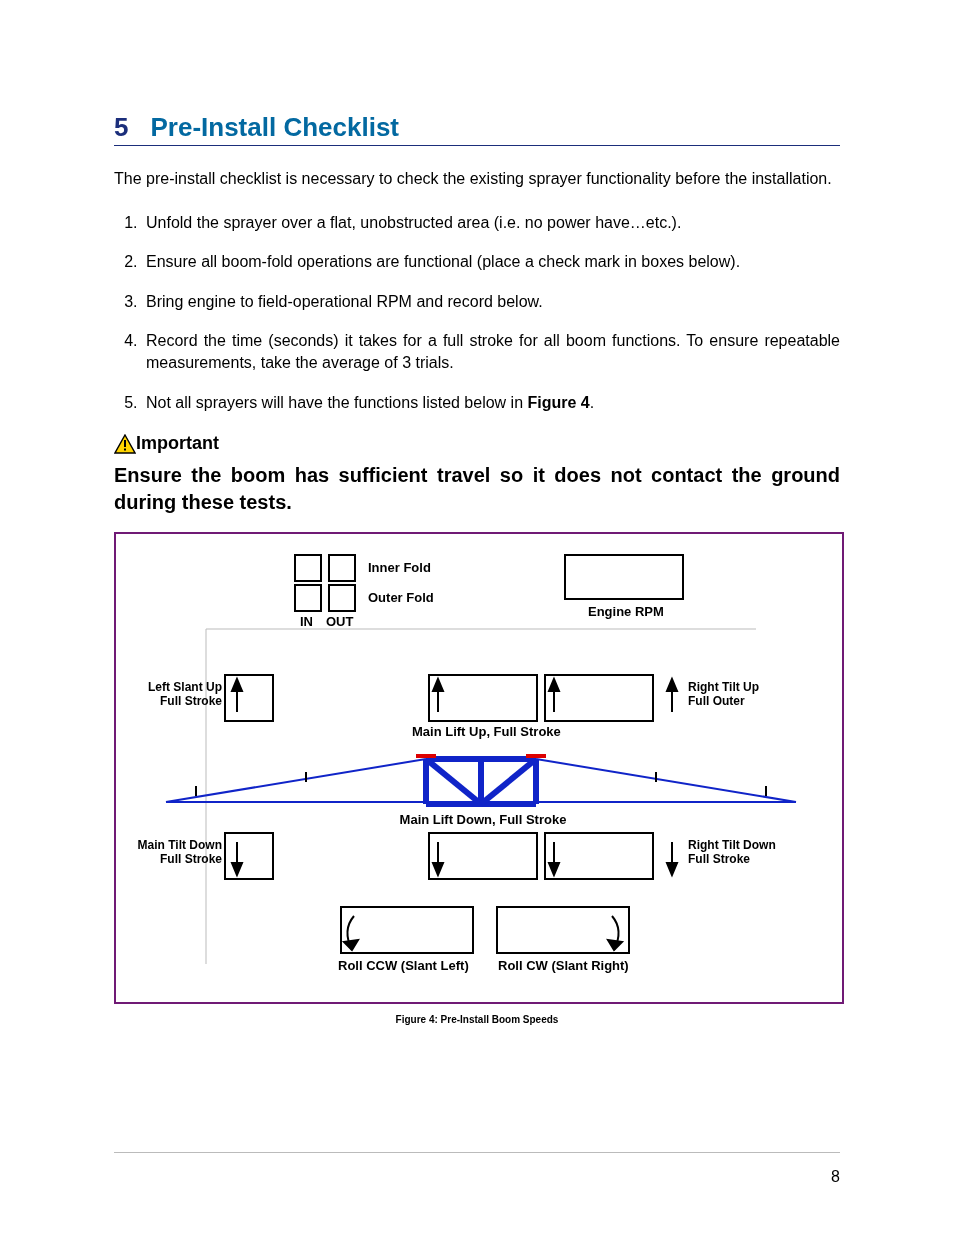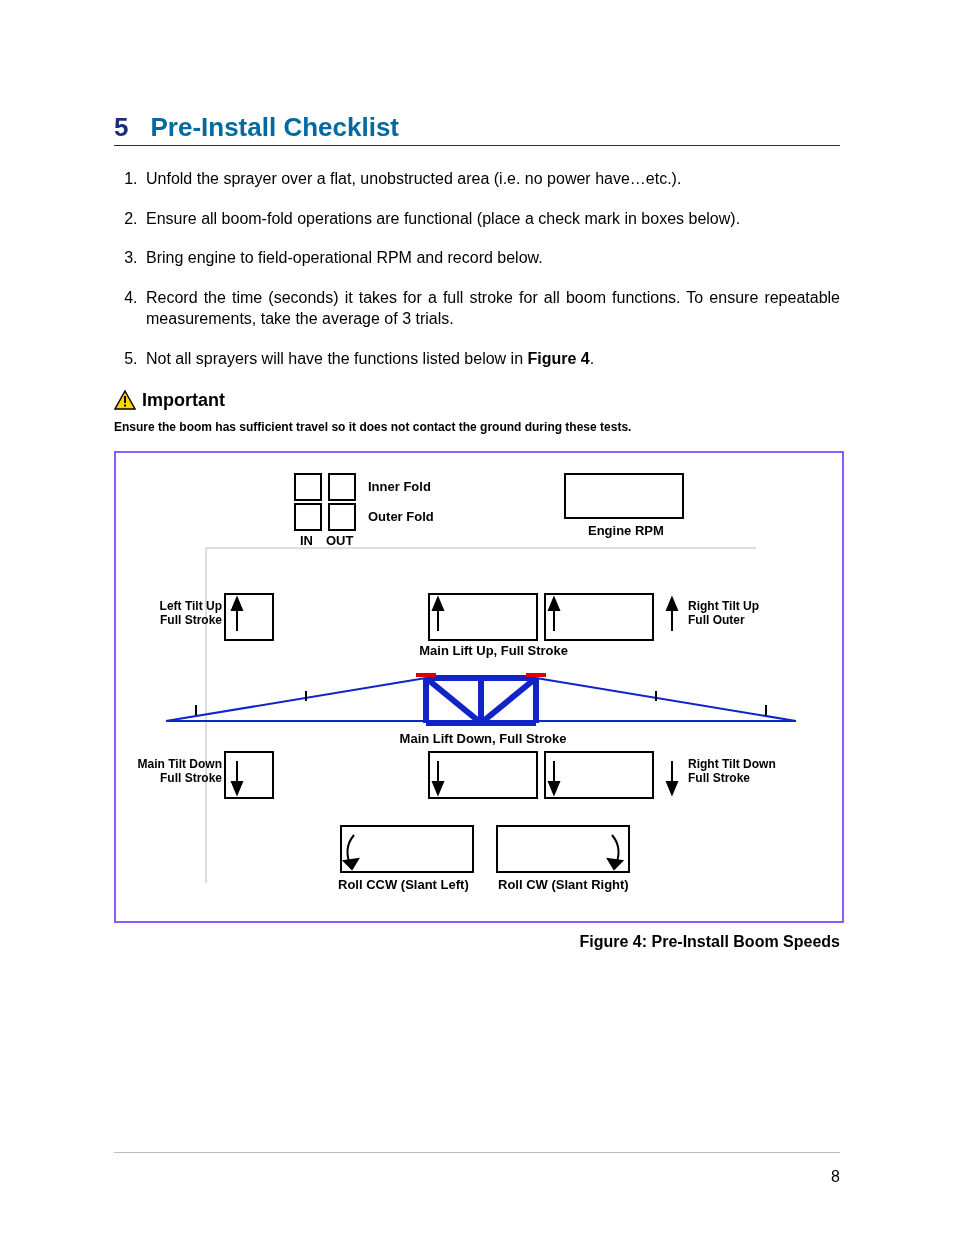--- a/index.html
+++ b/index.html
@@ -4,40 +4,41 @@
 <style>
   body{margin:0;background:#fff;font-family:"Gill Sans","Gill Sans MT","Segoe UI",sans-serif;color:#000}
   .page{width:954px;height:1235px;margin:0 auto;position:relative;padding:112px 114px 0 114px;box-sizing:border-box}
   .h-row{display:flex;align-items:baseline;gap:22px;border-bottom:1.5px solid #1b2e7b;padding-bottom:2px;margin-bottom:22px}
   .h-num{color:#1b2e7b;font-size:26px;font-weight:700}
   .h-txt{color:#0369a1;font-size:26px;font-weight:700}
   .intro{font-size:16px;text-align:justify;margin-bottom:22px;line-height:1.35}
   ol.steps{margin:0 0 20px 0;padding-left:28px;font-size:16px}
   ol.steps li{margin:0 0 18px 0;text-align:justify;padding-left:4px;line-height:1.35}
   .bold{font-weight:700}
-  .imp-row{display:flex;align-items:center;gap:6px;margin:4px 0 8px 0}
+  .imp-row{display:flex;align-items:center;margin:4px 0 8px 0}
   .imp-txt{font-family:Arial,sans-serif;font-weight:700;font-size:18px}
-  .imp-body{font-family:"Gill Sans","Gill Sans MT","Segoe UI",sans-serif;font-weight:700;font-size:12px;text-align:justify;margin-bottom:16px;line-height:1.35}
-  .figbox{border:2px solid #8b5cf6;width:726px;margin:6px auto 10px auto;position:relative;font-family:Arial,sans-serif}
-  .caption{text-align:right;font-family:Arial,sans-serif;font-weight:700;font-size:16px;margin-top:6px}
+  .imp-body{font-family:"Gill Sans","Gill Sans MT","Segoe UI",sans-serif;font-weight:700;font-size:20px;text-align:justify;margin-bottom:16px;line-height:1.35}
+  .figbox{border:2px solid #701a75;width:726px;margin:6px auto 10px auto;position:relative;font-family:Arial,sans-serif}
+  .caption{text-align:center;font-family:Arial,sans-serif;font-weight:700;font-size:10px;margin-top:6px}
   .footer-line{position:absolute;left:114px;right:114px;top:1152px;height:1px;background:#bbb}
   .pnum{position:absolute;right:114px;top:1168px;font-size:16px}
   
   .cell{position:absolute;border:2px solid #000;box-sizing:border-box}
   .lbl{position:absolute;font-family:Arial,sans-serif;font-weight:700;font-size:13px}
   .labs{position:absolute;font-family:Arial,sans-serif;font-weight:700;font-size:12px;text-align:left}
 </style>
 </head>
 <body>
 
 <div class="page">
   <div class="h-row">
     <span class="h-num">5</span>
     <span class="h-txt">Pre-Install Checklist</span>
   </div>
+  <div class="intro">The pre-install checklist is necessary to check the existing sprayer functionality before the installation.</div>
 
   <ol class="steps">
     <li>Unfold the sprayer over a flat, unobstructed area (i.e. no power have…etc.).</li>
     <li>Ensure all boom-fold operations are functional (place a check mark in boxes below).</li>
     <li>Bring engine to field-operational RPM and record below.</li>
     <li>Record the time (seconds) it takes for a full stroke for all boom functions.  To ensure repeatable measurements, take the average of 3 trials.</li>
     <li>
       <span>Not all sprayers will have the functions listed below in </span><span class="bold">Figure 4</span><span>.</span>
     </li>
   </ol>
@@ -143,25 +144,25 @@
         <path d="M238,382 q-12,14 -2,34"></path>
           <polygon points="236,416 228,408 242,406" fill="#000"></polygon>
         <path d="M496,382 q12,14 2,34"></path>
           <polygon points="498,416 506,408 492,406" fill="#000"></polygon>
       </g>
     </svg>
 
     <div class="cell" style="left:108px;top:140px;width:50px;height:48px"></div>
     <div class="cell" style="left:312px;top:140px;width:110px;height:48px"></div>
     <div class="cell" style="left:428px;top:140px;width:110px;height:48px"></div>
-    <div class="labs" style="left:16px;top:146px;width:90px;text-align:right;white-space:pre-line">Left Tilt Up
+    <div class="labs" style="left:16px;top:146px;width:90px;text-align:right;white-space:pre-line">Left Slant Up
 Full Stroke</div>
     <div class="labs" style="left:572px;top:146px;white-space:pre-line">Right Tilt Up
 Full Outer</div>
-    <div class="lbl" style="left:282px;top:190px;width:170px;text-align:right">Main Lift Up, Full Stroke</div>
+    <div class="lbl" style="left:296px;top:190px;width:170px;text-align:left">Main Lift Up, Full Stroke</div>
 
     <div class="lbl" style="left:276px;top:278px;width:182px;text-align:center">Main Lift Down, Full Stroke</div>
     <div class="cell" style="left:108px;top:298px;width:50px;height:48px"></div>
     <div class="cell" style="left:312px;top:298px;width:110px;height:48px"></div>
     <div class="cell" style="left:428px;top:298px;width:110px;height:48px"></div>
     <div class="labs" style="left:4px;top:304px;width:102px;text-align:right;white-space:pre-line">Main Tilt Down
 Full Stroke</div>
     <div class="labs" style="left:572px;top:304px;white-space:pre-line">Right Tilt  Down
 Full Stroke</div>
 

